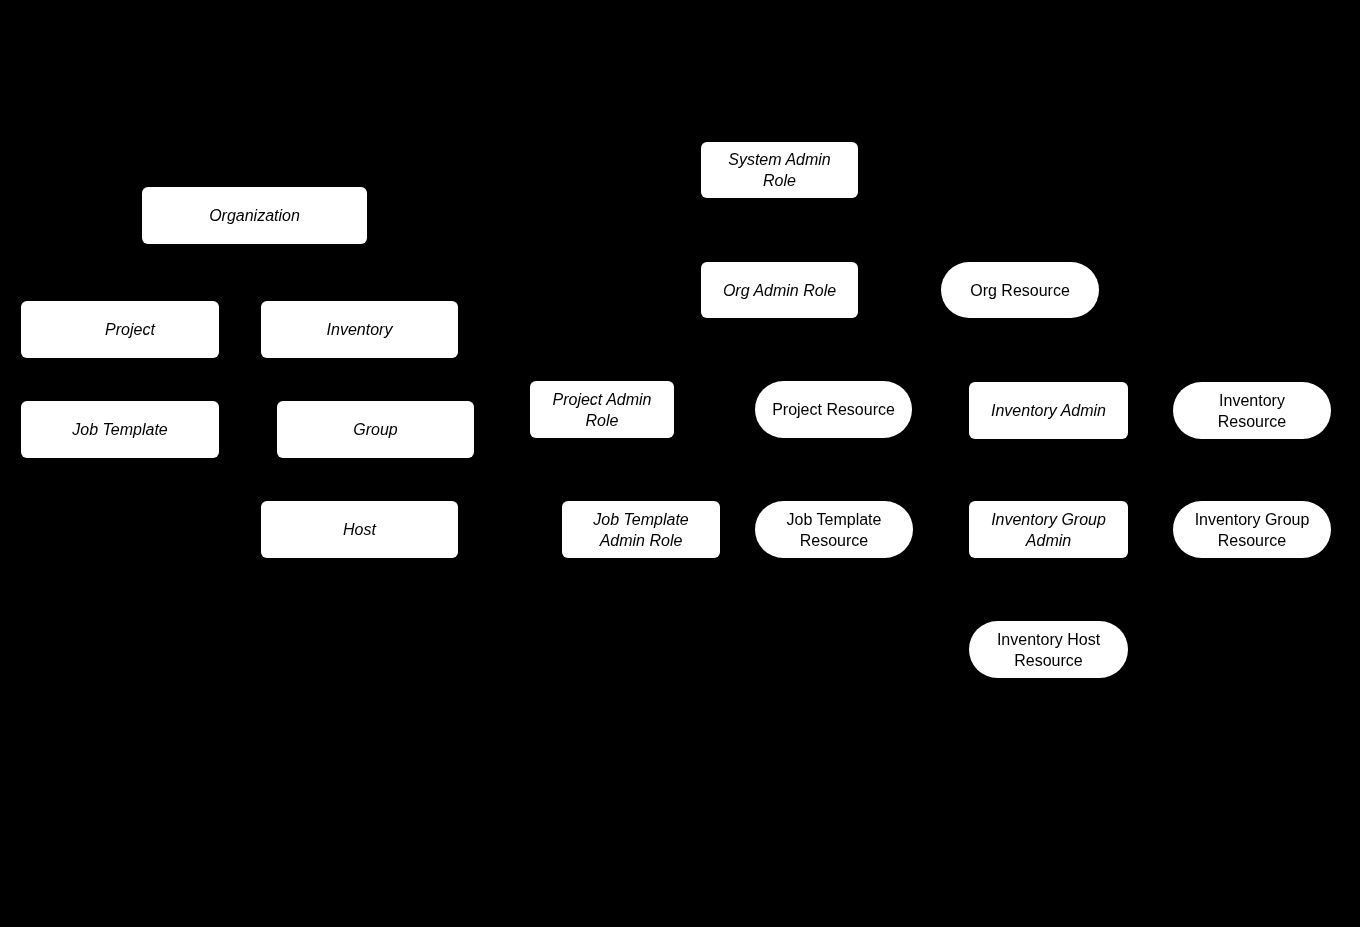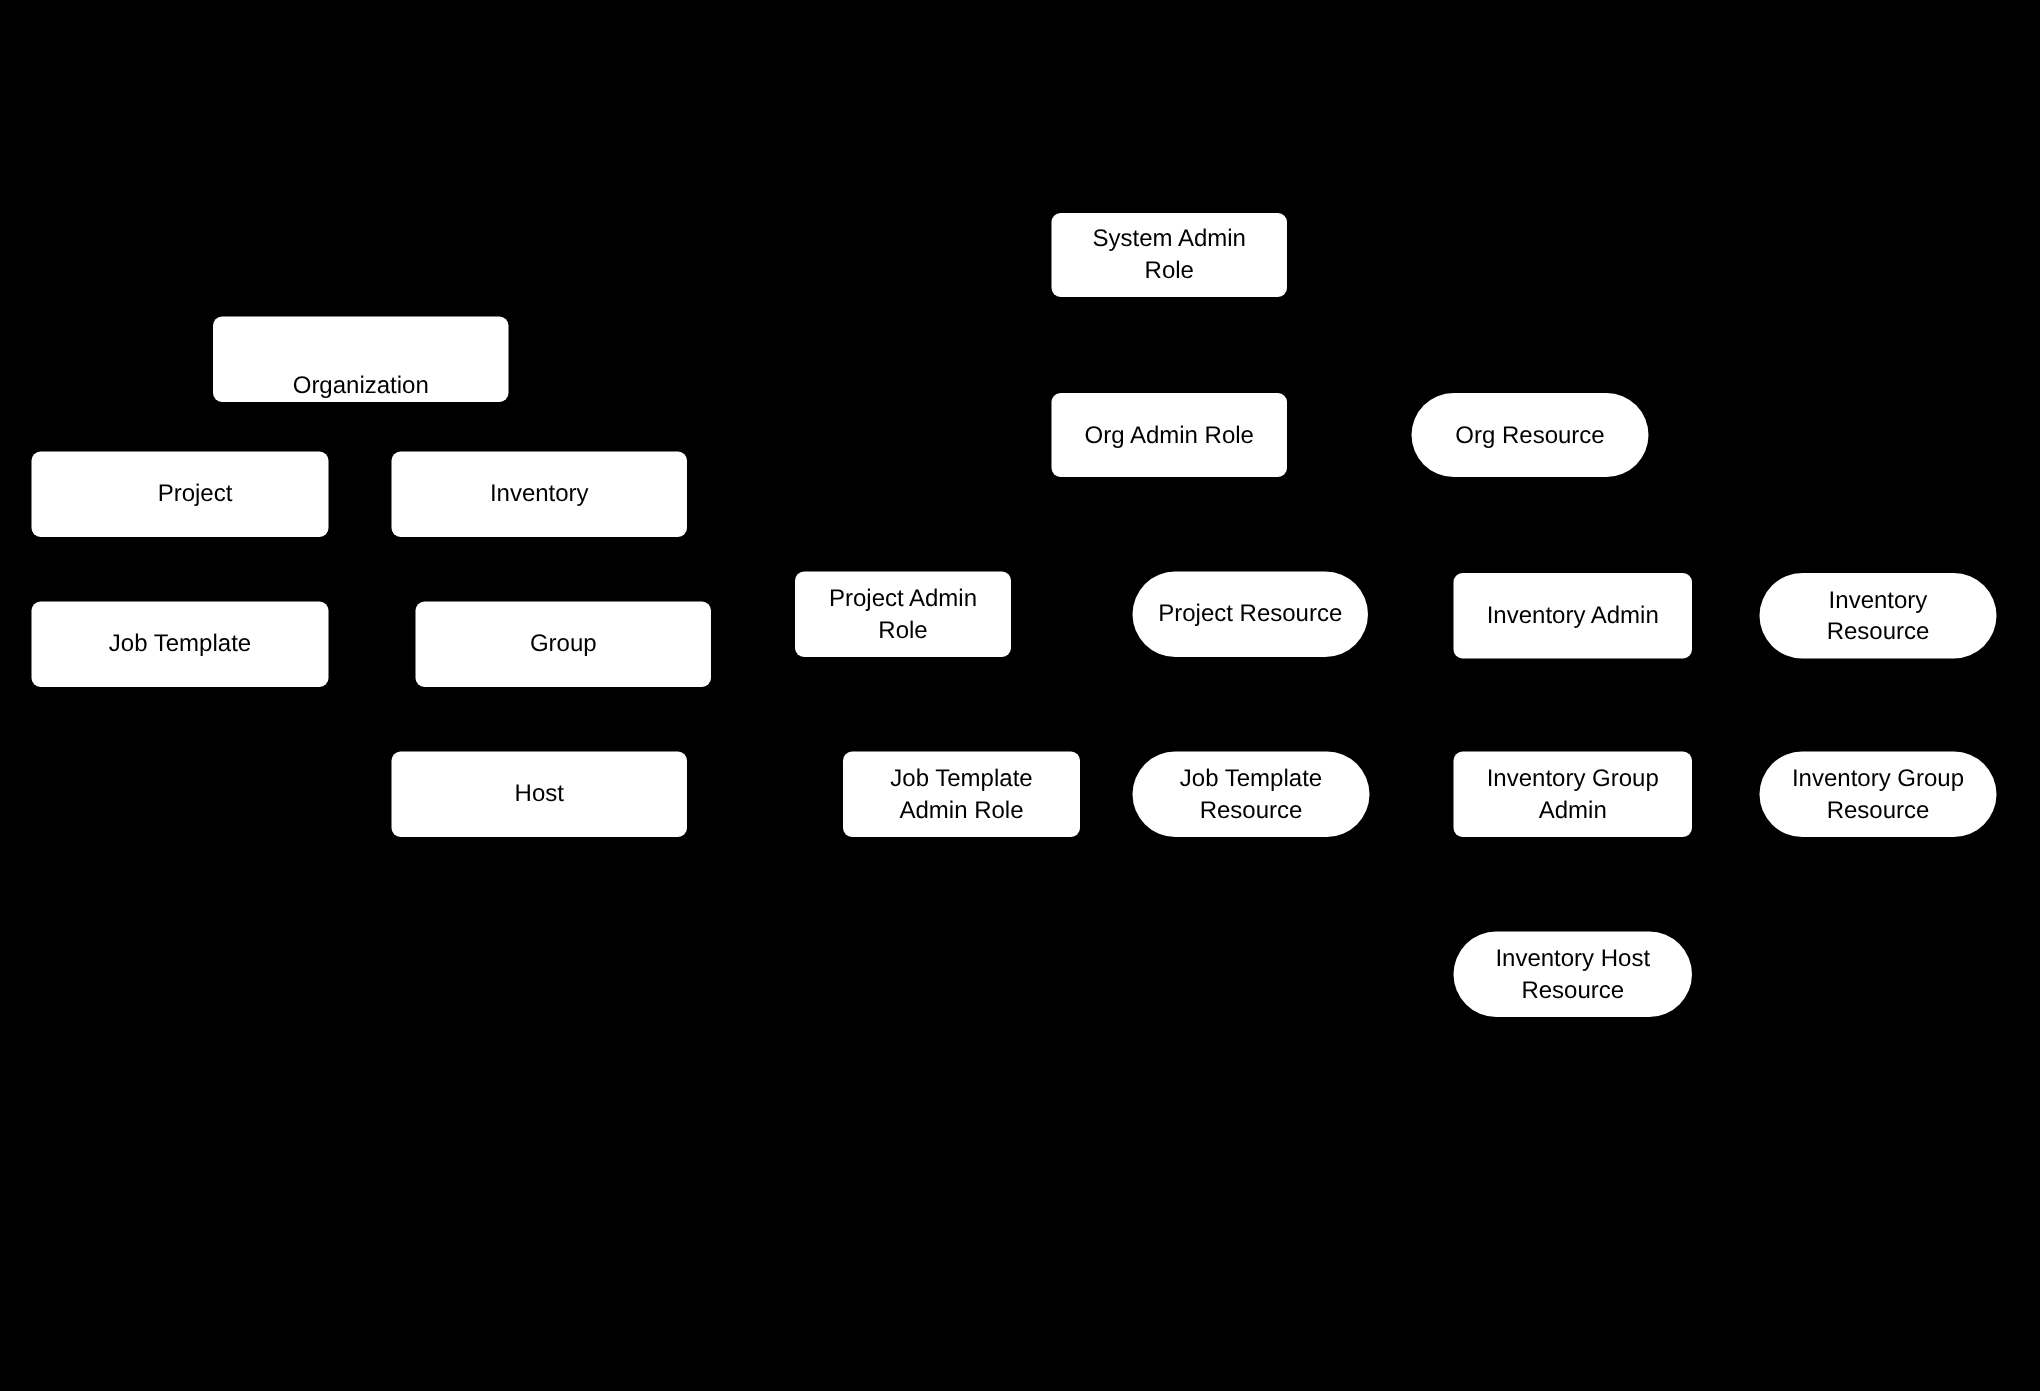--- a/index.html
+++ b/index.html
@@ -18,35 +18,35 @@
   .node {
     position: absolute;
     background: #ffffff;
     color: #000000;
     display: flex;
     align-items: center;
     justify-content: center;
     text-align: center;
     box-sizing: border-box;
   }
-  .node.rect { border-radius: 6px; }
+  .node.rect { border-radius: 6px; font-style: italic; }
   .node.pill { border-radius: 28.5px; }
   .node-label {
     white-space: pre-line;
     font-size: 16px;
     line-height: 21px;
     color: #000000;
   }
 </style>
 </head>
 <body>
 
 <div class="canvas">
 
-  <div class="node rect" style="left:142px; top:211px; width:197px; height:57px;align-items:flex-end;">
+  <div class="node rect" style="left:142px; top:187px; width:225px; height:57px;">
     <span class="node-label">Organization</span>
   </div>
 
   <div class="node rect" style="left:21px; top:301px; width:198px; height:57px;padding-left:20px;">
     <span class="node-label">Project</span>
   </div>
 
   <div class="node rect" style="left:261px; top:301px; width:197px; height:57px;">
     <span class="node-label">Inventory</span>
   </div>

